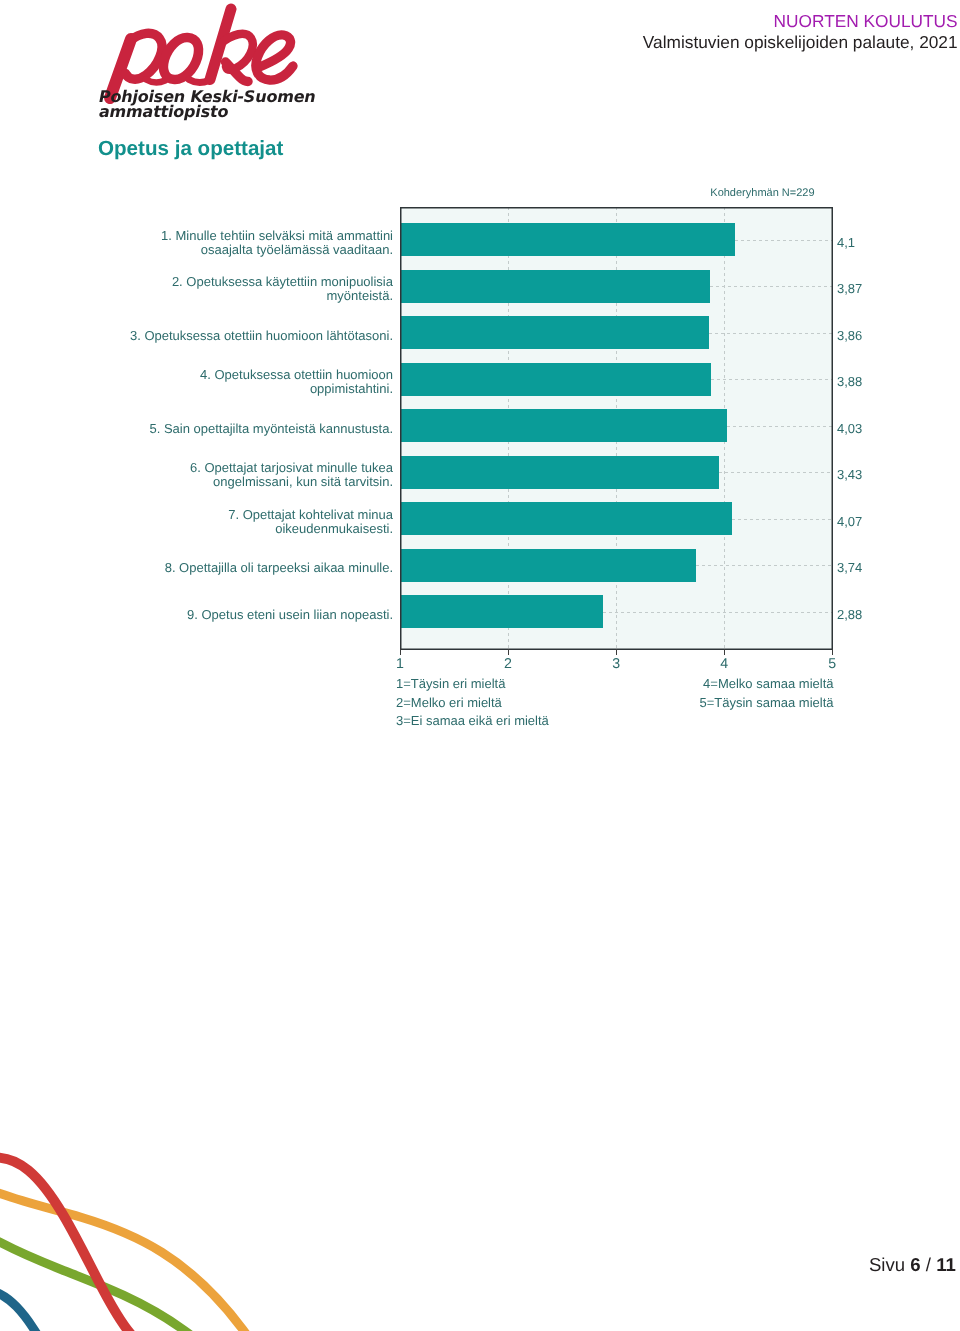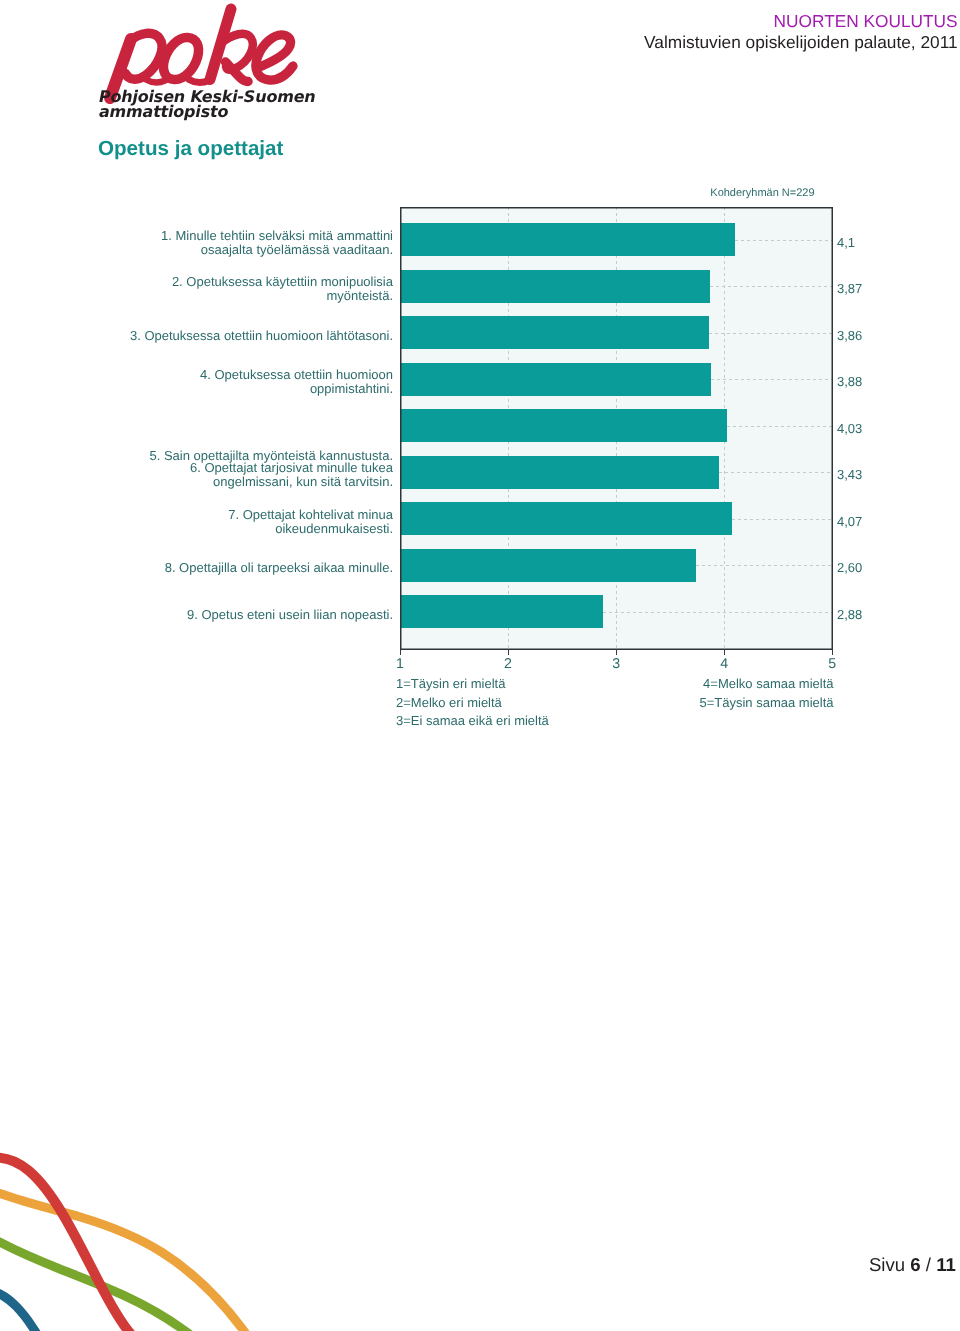--- a/index.html
+++ b/index.html
@@ -80,21 +80,21 @@
   }
   .page-num b{font-weight:bold;}
 </style>
 </head>
 <body>
 
 <div class="page">
 
   <div class="doc-header">
     <div class="hdr-title">NUORTEN KOULUTUS</div>
-    <div class="hdr-sub">Valmistuvien opiskelijoiden palaute, 2011</div>
+    <div class="hdr-sub">Valmistuvien opiskelijoiden palaute, 2021</div>
   </div>
 
   <div class="logo">
   <svg width="206" height="118" viewBox="96 0 206 118">
     <g id="logo-wordmark" fill="none" stroke="#c9243e" stroke-linecap="round" stroke-linejoin="round">
       <path stroke-width="12" d="M131 39 L110 98" stroke="#c9243e"></path>
       <path stroke-width="9.5" d="M129.5 41 C140.5 32 153.5 30.5 159.5 38.5 C166.5 47.5 158 66 146 75 C137.5 81.5 128.5 80 125.5 73.5" stroke="#c9243e"></path>
       <path stroke-width="6.5" d="M146 79.5 C152 83 158.5 83.5 165 80.5" stroke="#c9243e"></path>
       <path stroke-width="9.5" d="M187.5 37.5 C197 38 200.5 46.5 197.5 57.5 C194 69.5 184 80 174.5 79.5 C165 79 161.5 70.5 164.5 59.5 C168 47.5 178 37 187.5 37.5 Z" stroke="#c9243e"></path>
       <path stroke-width="7" d="M189 79.5 C195 83 202 83.5 209 80.5" stroke="#c9243e"></path>
@@ -147,21 +147,21 @@
           <div>2. Opetuksessa käytettiin monipuolisia</div>
           <div>myönteistä.</div>
         </div>
         <div class="cat-label" style="top: 328.6px;">
           <div>3. Opetuksessa otettiin huomioon lähtötasoni.</div>
         </div>
         <div class="cat-label" style="top: 368.1px;">
           <div>4. Opetuksessa otettiin huomioon</div>
           <div>oppimistahtini.</div>
         </div>
-        <div class="cat-label" style="top: 421.6px; margin-top: 27px;">
+        <div class="cat-label" style="top: 421.6px;">
           <div>5. Sain opettajilta myönteistä kannustusta.</div>
         </div>
         <div class="cat-label" style="top: 461.1px;">
           <div>6. Opettajat tarjosivat minulle tukea</div>
           <div>ongelmissani, kun sitä tarvitsin.</div>
         </div>
         <div class="cat-label" style="top: 507.6px;">
           <div>7. Opettajat kohtelivat minua</div>
           <div>oikeudenmukaisesti.</div>
         </div>
@@ -173,21 +173,21 @@
         </div>
       </div>
     <div id="val-labels">
         <div class="val-label" style="top: 234.7px;">4,1</div>
         <div class="val-label" style="top: 281.2px;">3,87</div>
         <div class="val-label" style="top: 327.7px;">3,86</div>
         <div class="val-label" style="top: 374.2px;">3,88</div>
         <div class="val-label" style="top: 420.7px;">4,03</div>
         <div class="val-label" style="top: 467.2px;">3,43</div>
         <div class="val-label" style="top: 513.7px;">4,07</div>
-        <div class="val-label" style="top: 560.2px;">2,60</div>
+        <div class="val-label" style="top: 560.2px;">3,74</div>
         <div class="val-label" style="top: 606.7px;">2,88</div>
       </div>
     <div id="axis">
         <div class="tickmark" style="left: 400px;"></div>
         <div class="axis-tick" style="left: 380px;">1</div>
         <div class="tickmark" style="left: 508.075px;"></div>
         <div class="axis-tick" style="left: 488.075px;">2</div>
         <div class="tickmark" style="left: 616.15px;"></div>
         <div class="axis-tick" style="left: 596.15px;">3</div>
         <div class="tickmark" style="left: 724.225px;"></div>

